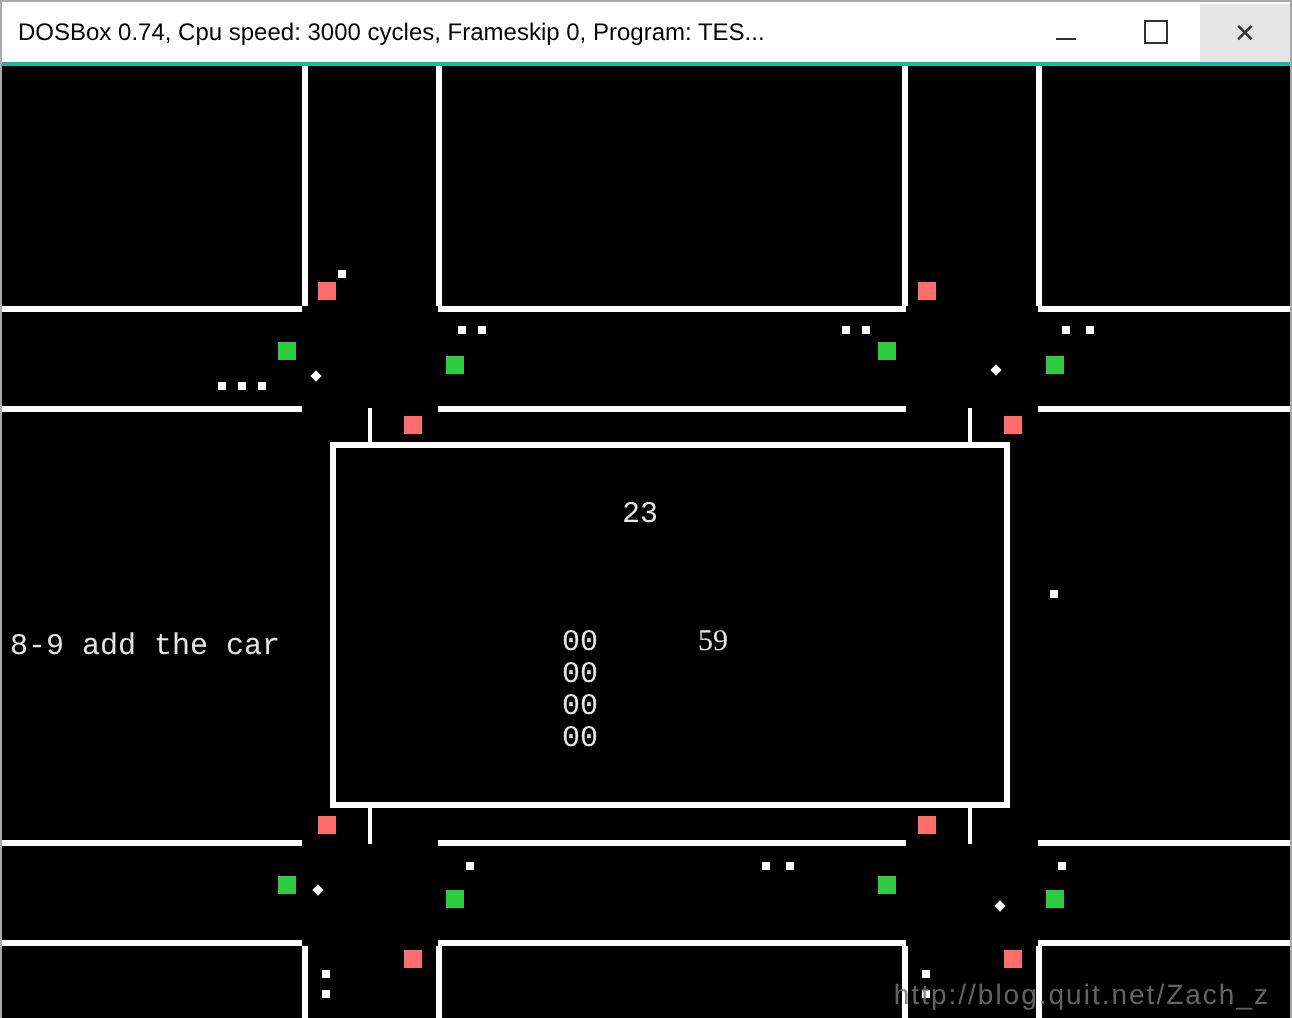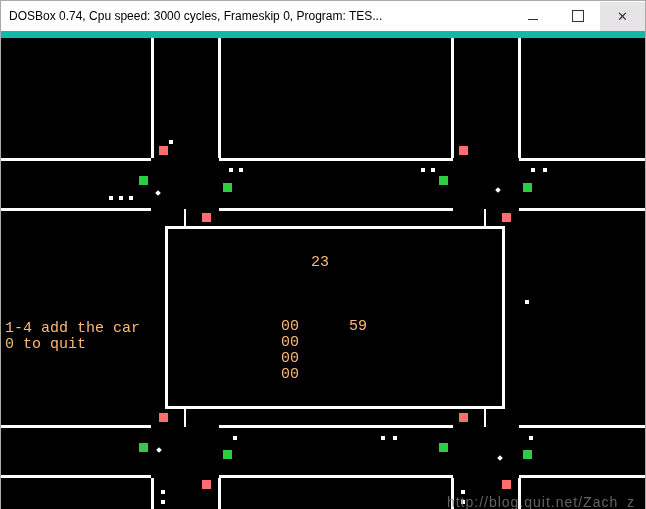--- a/index.html
+++ b/index.html
@@ -1,30 +1,30 @@
 <!DOCTYPE html>
 <html><head>
 <meta charset="utf-8">
 <style>
   html,body{margin:0;padding:0;background:#fff;font-family:"Segoe UI",Tahoma,sans-serif;}
   .window{width:646px;height:509px;background:#fff;border:1px solid #aaa;box-sizing:border-box;}
-  .titlebar{height:30px;background:#fff;display:flex;align-items:center;border-bottom:7px solid #14b8a6;}
+  .titlebar{height:30px;background:#fff;display:flex;align-items:center;border-bottom:2px solid #14b8a6;}
   .titlebar .title{flex:1;padding-left:8px;font-size:12px;color:#000;white-space:nowrap;overflow:hidden;text-overflow:ellipsis;}
   .titlebar .btn{width:45px;height:29px;display:flex;align-items:center;justify-content:center;font-size:13px;color:#333;}
   .titlebar .btn.close{background:#e5e5e5;}
   .titlebar .btn.min::before{content:"";display:block;width:10px;border-top:1px solid #333;position:relative;top:3px;}
   .titlebar .btn.max::before{content:"";display:block;width:10px;height:10px;border:1px solid #333;}
   .titlebar .btn.close::before{content:"\2715";}
   .client{position:relative;width:644px;height:478px;background:#000;overflow:hidden;}
   .line{position:absolute;background:#fff;}
   .sq{position:absolute;width:9px;height:9px;}
   .red{background:#ff6d6d;}
   .green{background:#2ecc40;}
   .tiny{position:absolute;width:4px;height:4px;background:#fff;}
-  .txt{position:absolute;color:#fdba74;font-family:"Courier New",monospace;font-size:15px;white-space:pre;}
+  .txt{position:absolute;color:#e5e5e5;font-family:"Courier New",monospace;font-size:15px;white-space:pre;}
   .watermark{position:absolute;right:10px;bottom:6px;color:#757575;font-family:Arial,sans-serif;font-size:14px;letter-spacing:1px;opacity:0.85;}
 </style>
 </head>
 <body>
 
 <div class="window">
   <div class="titlebar">
     <div class="title">DOSBox 0.74, Cpu speed:    3000 cycles, Frameskip  0, Program:   TES...</div>
     <div class="btn min"></div>
     <div class="btn max"></div>
@@ -105,25 +105,24 @@
     <div class="sq green" style="left:522px;top:412px;"></div>
     <div class="tiny" style="left:380px;top:398px;"></div>
     <div class="tiny" style="left:392px;top:398px;"></div>
     <div class="tiny" style="left:460px;top:452px;"></div>
     <div class="tiny" style="left:460px;top:462px;"></div>
     <div class="tiny" style="left:528px;top:398px;"></div>
     <div class="tiny" style="left:497px;top:418px;transform:rotate(45deg);"></div>
 
     <div class="tiny" style="left:524px;top:262px;"></div>
 
-    <div class="txt" style="left:4px;top:282px;">1-4 add the car</div>
-    <div class="txt" style="left:4px;top:298px;">0 to quit</div>
+    <div class="txt" style="left:4px;top:282px;">8-9 add the car</div>
 
     <div class="txt" style="left:310px;top:216px;">23</div>
     <div class="txt" style="left:280px;top:280px;">00</div>
-    <div class="txt" style="left:348px;top:280px;">59</div>
+    <div class="txt" style="left:348px;top:280px;font-family:Liberation Serif, serif;">59</div>
     <div class="txt" style="left:280px;top:296px;">00</div>
     <div class="txt" style="left:280px;top:312px;">00</div>
     <div class="txt" style="left:280px;top:328px;">00</div>
 
     <div class="watermark">http://blog.quit.net/Zach_z</div>
   </div>
 </div>
 
 </body></html>

